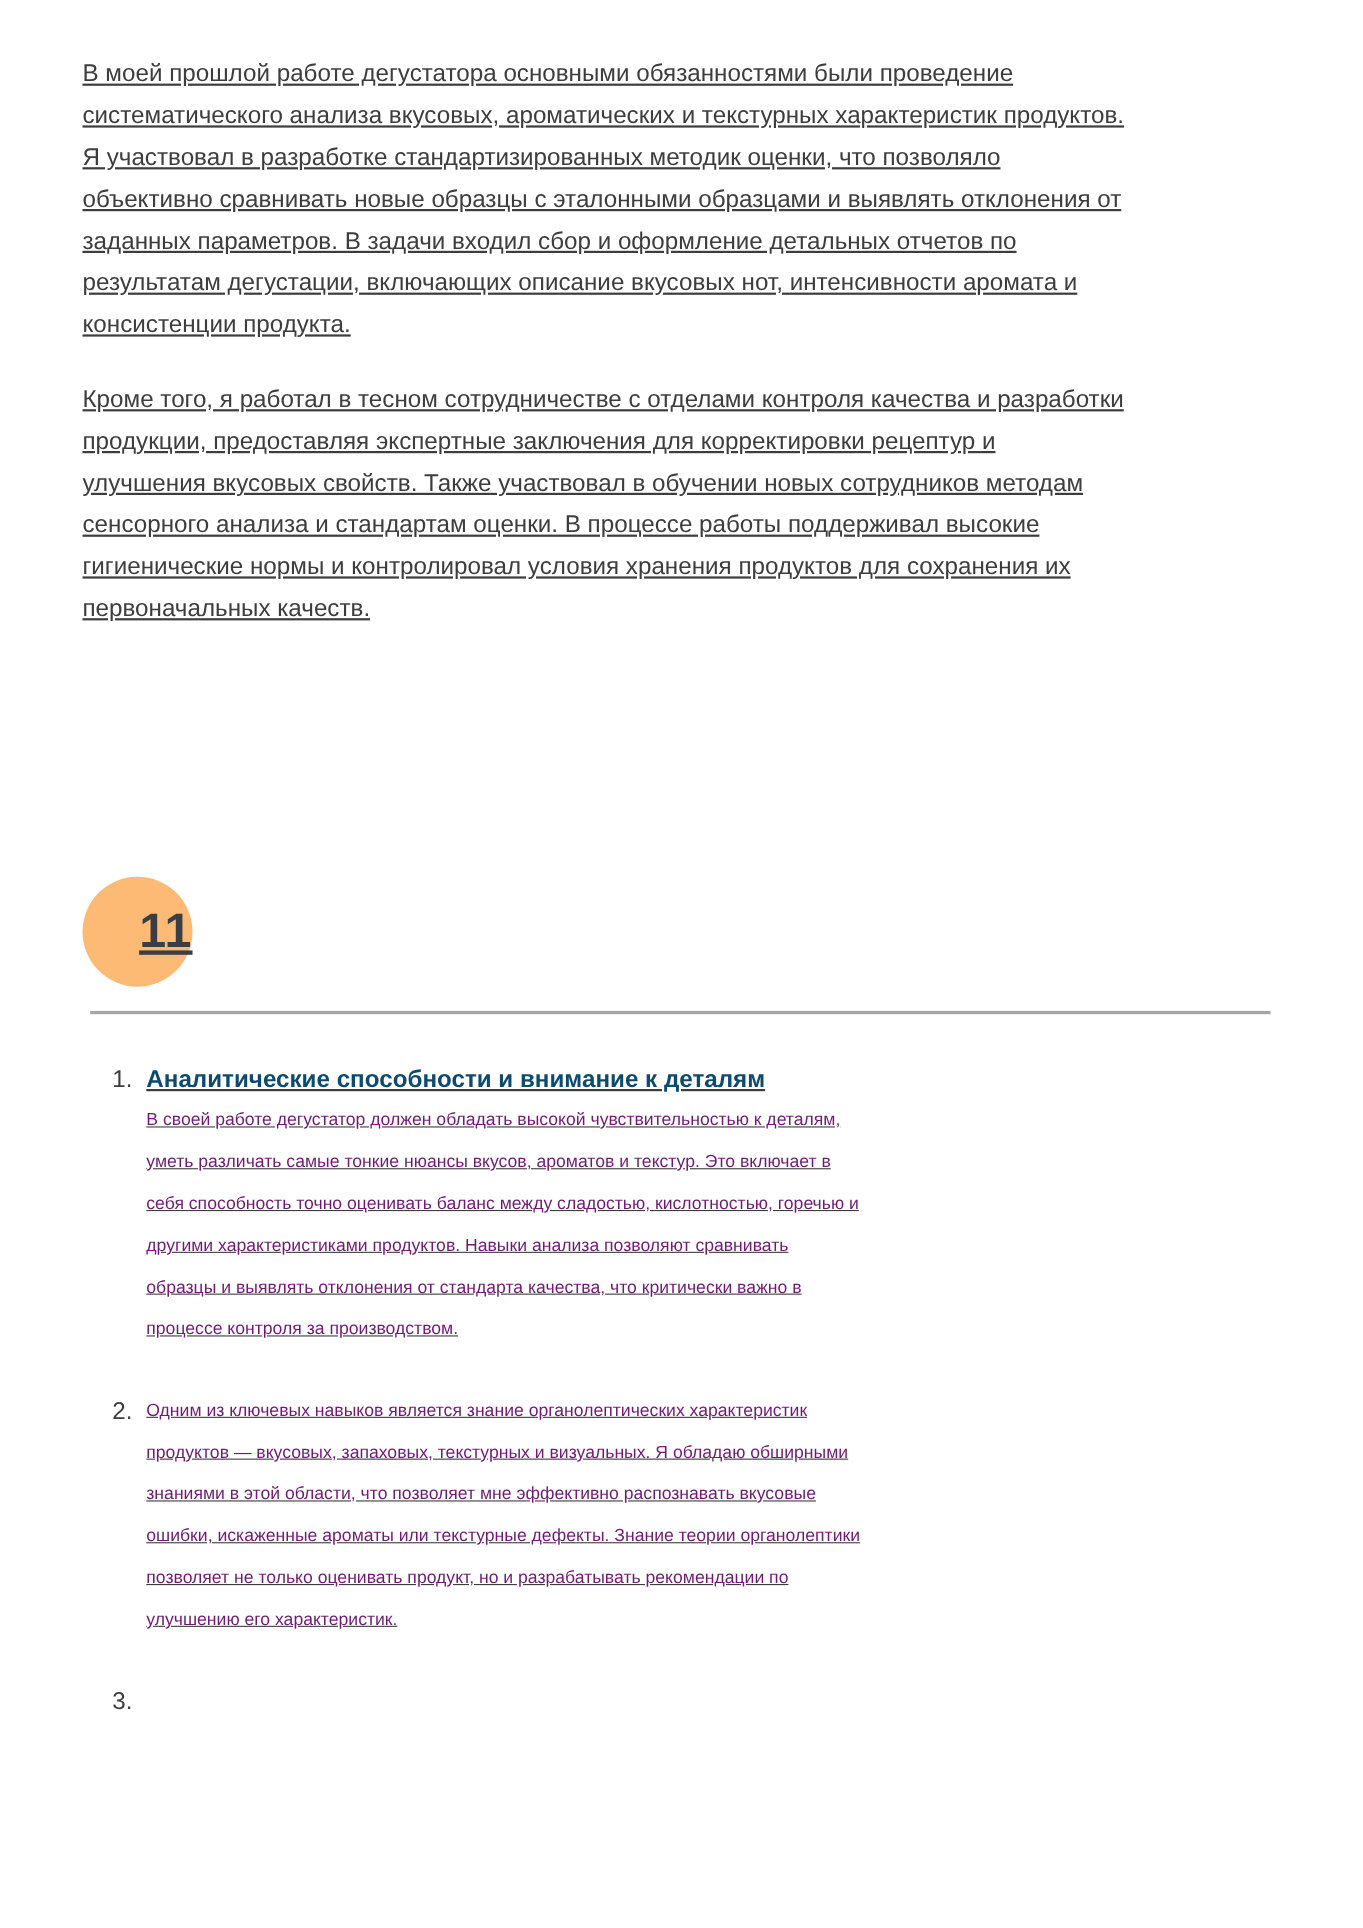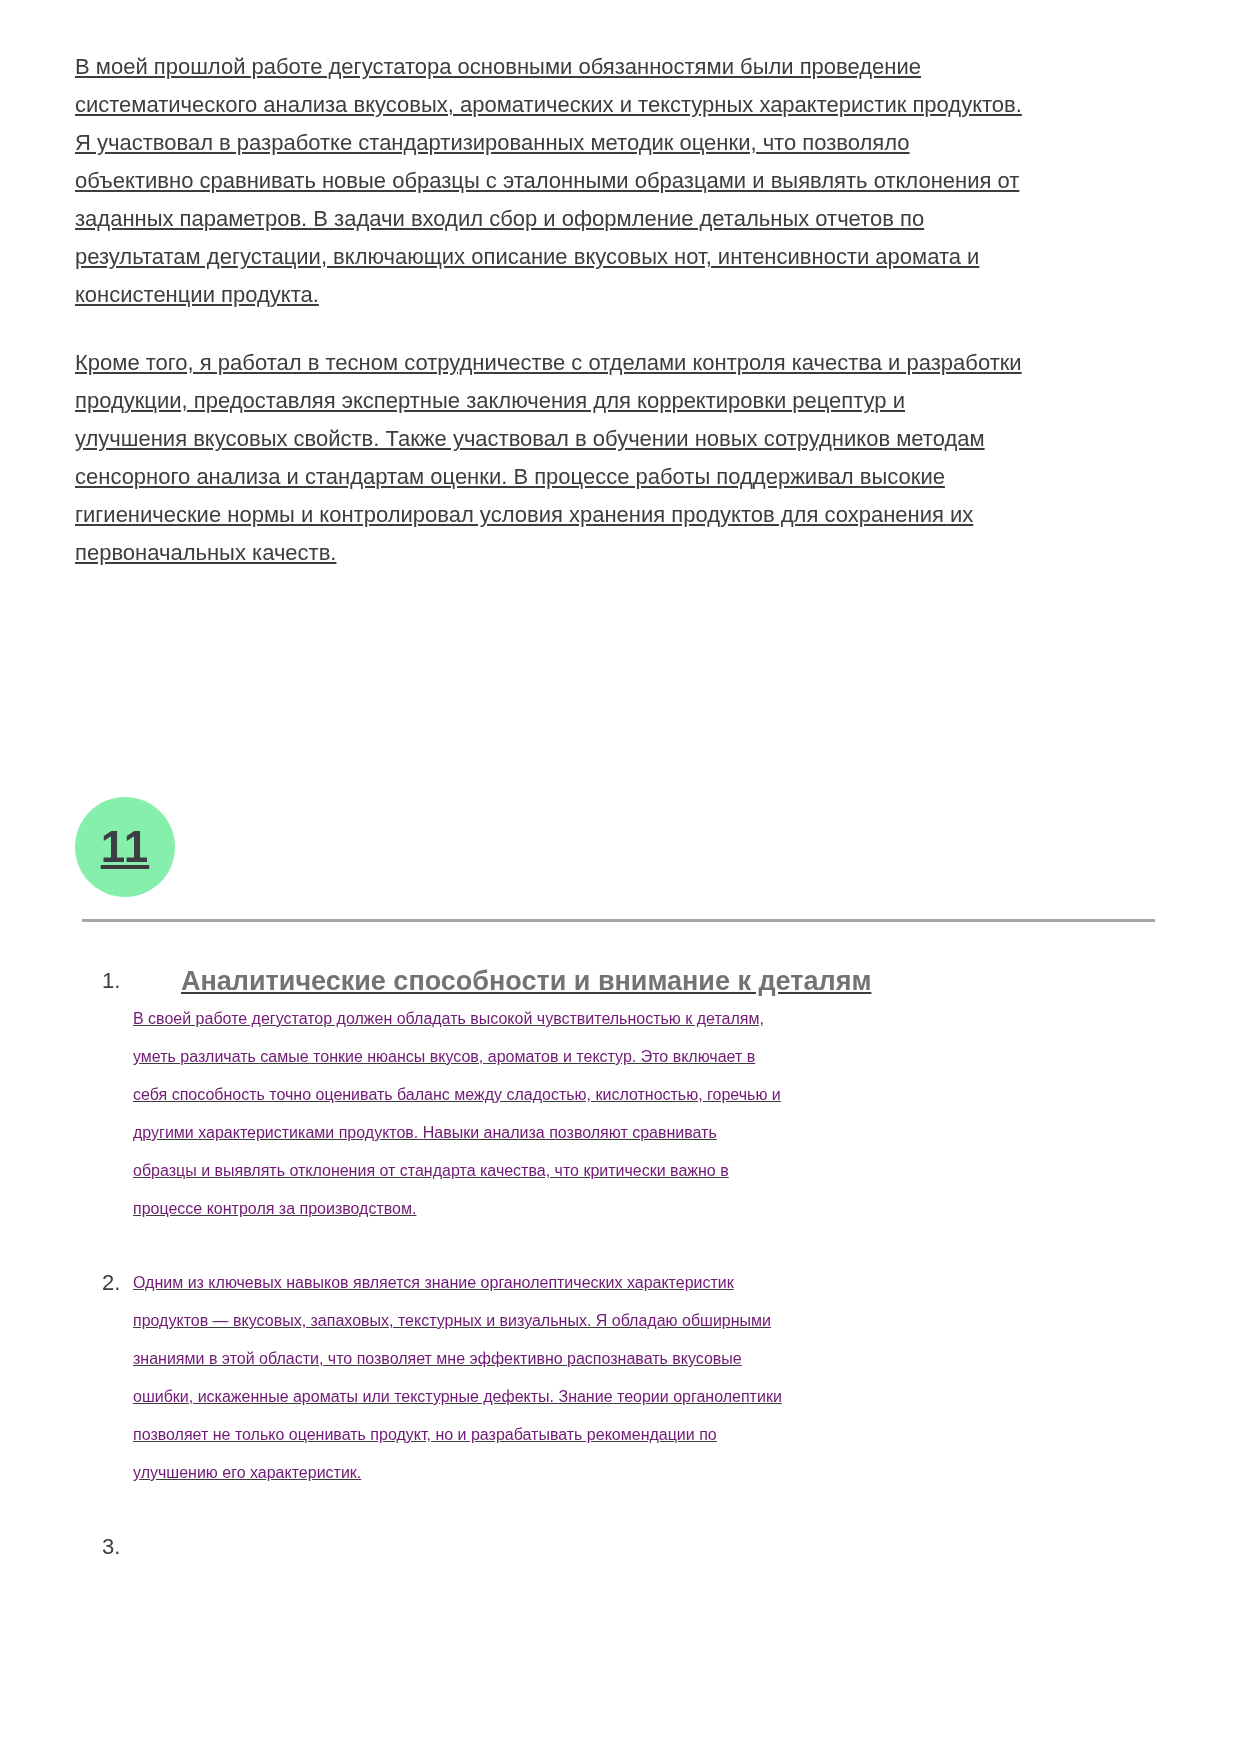--- a/index.html
+++ b/index.html
@@ -35,24 +35,24 @@
   }
   .q-head {
     display: flex;
     align-items: center;
   }
   .badge {
     flex: 0 0 auto;
     width: 100px;
     height: 100px;
     border-radius: 50%;
-    background: #86efac;
+    background: #fdba74;
     display: flex;
     align-items: center;
-    justify-content: center;
+    justify-content: flex-end;
   }
   .badge span {
     font-size: 44px;
     font-weight: 700;
     color: #3b3f44;
     letter-spacing: 1px;
   }
   h2.q-title {
     margin: 0 0 0 26px;
     font-size: 31px;
@@ -81,25 +81,24 @@
   }
   .marker {
     position: absolute;
     left: 27px;
     top: 0;
     font-size: 22px;
     line-height: 38px;
     color: #3d3d3d;
   }
   .answer-title {
-    font-size: 27px;
+    font-size: 22px;
     line-height: 38px;
     font-weight: 700;
-    color: #737373;
-    margin-left: 48px;
+    color: #0c4a6e;
   }
   .answer-body {
     font-size: 16px;
     line-height: 38px;
     color: #701a75;
     max-width: 1032px;
   }
 </style>
 </head>
 <body>

